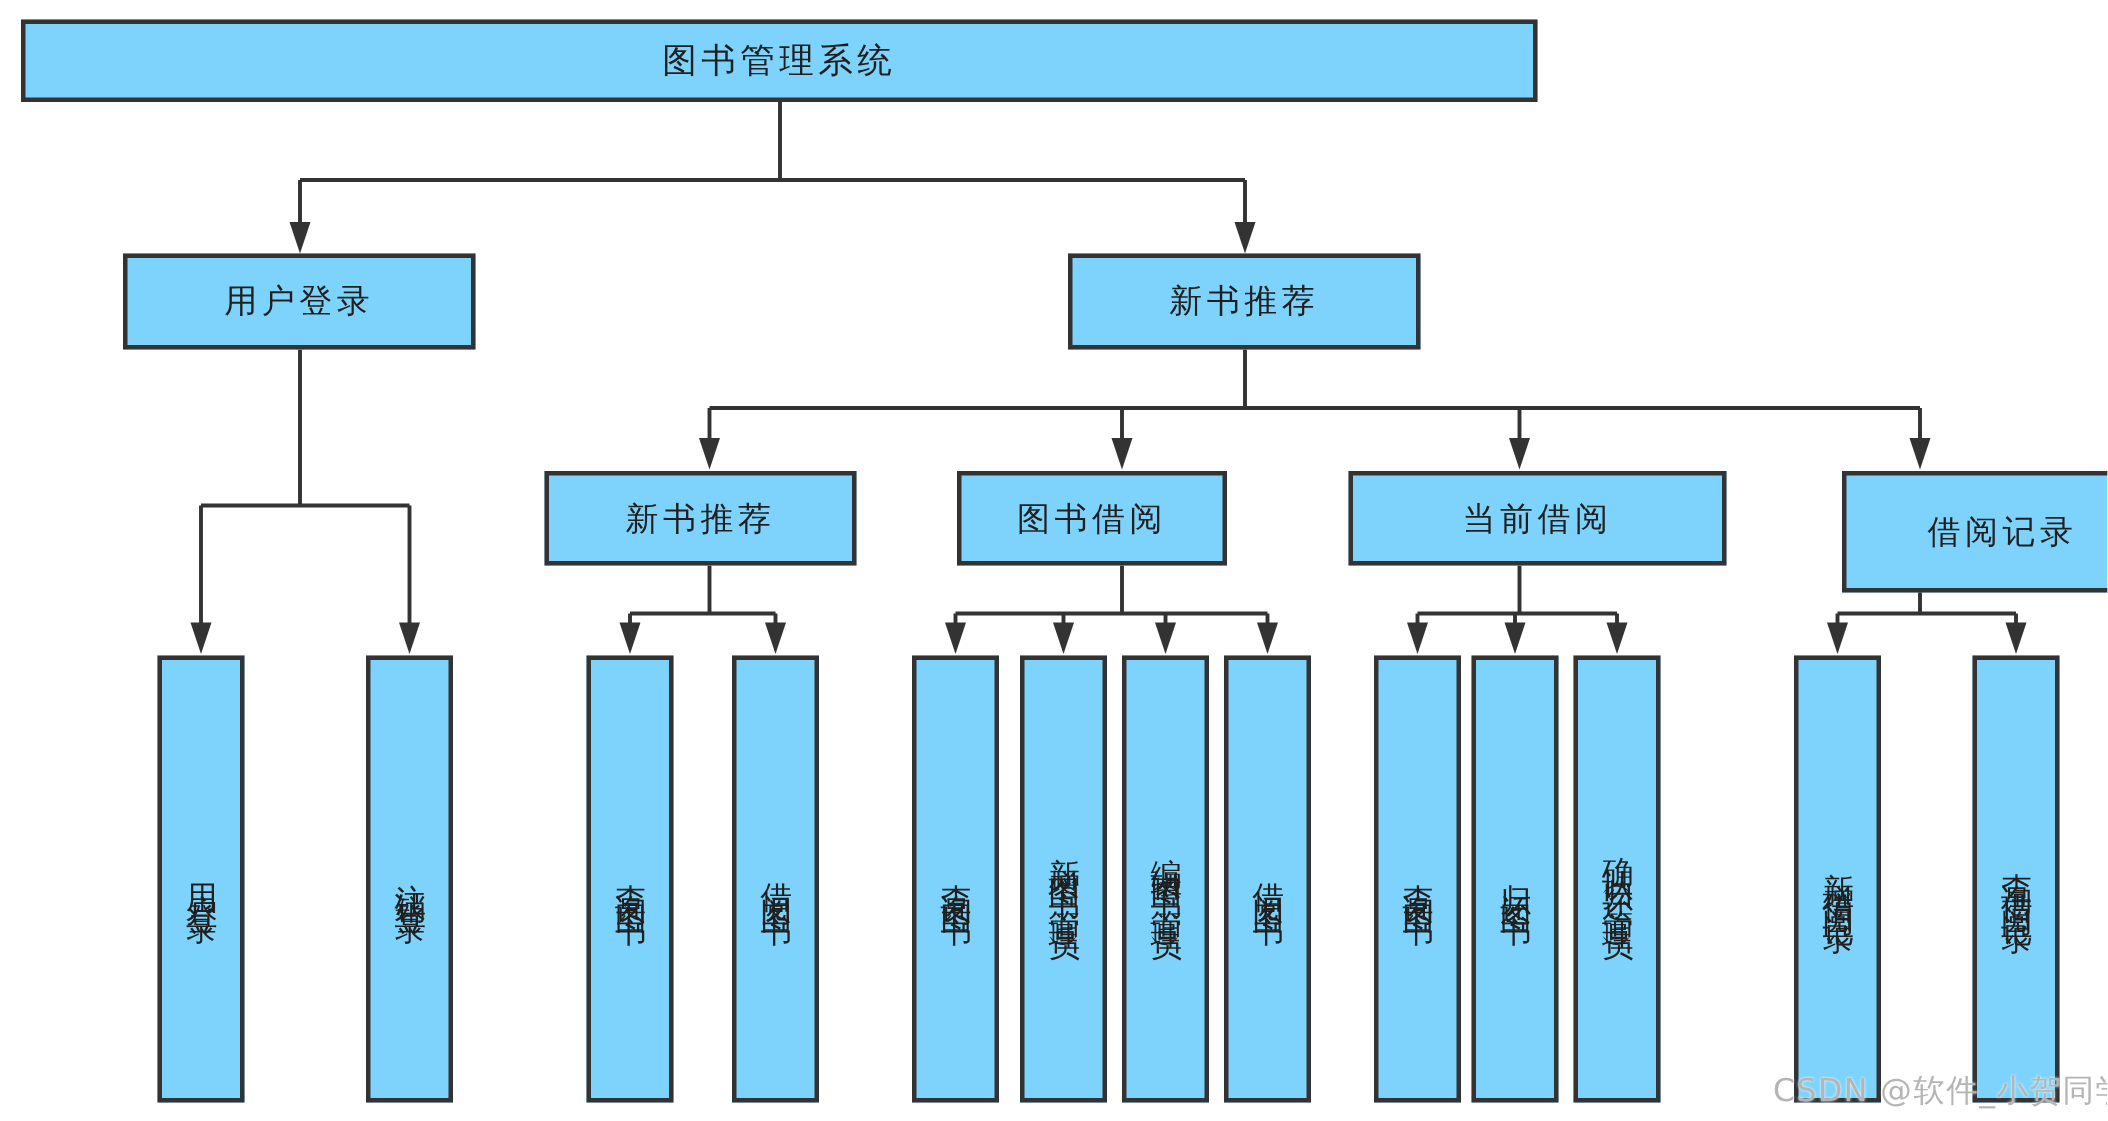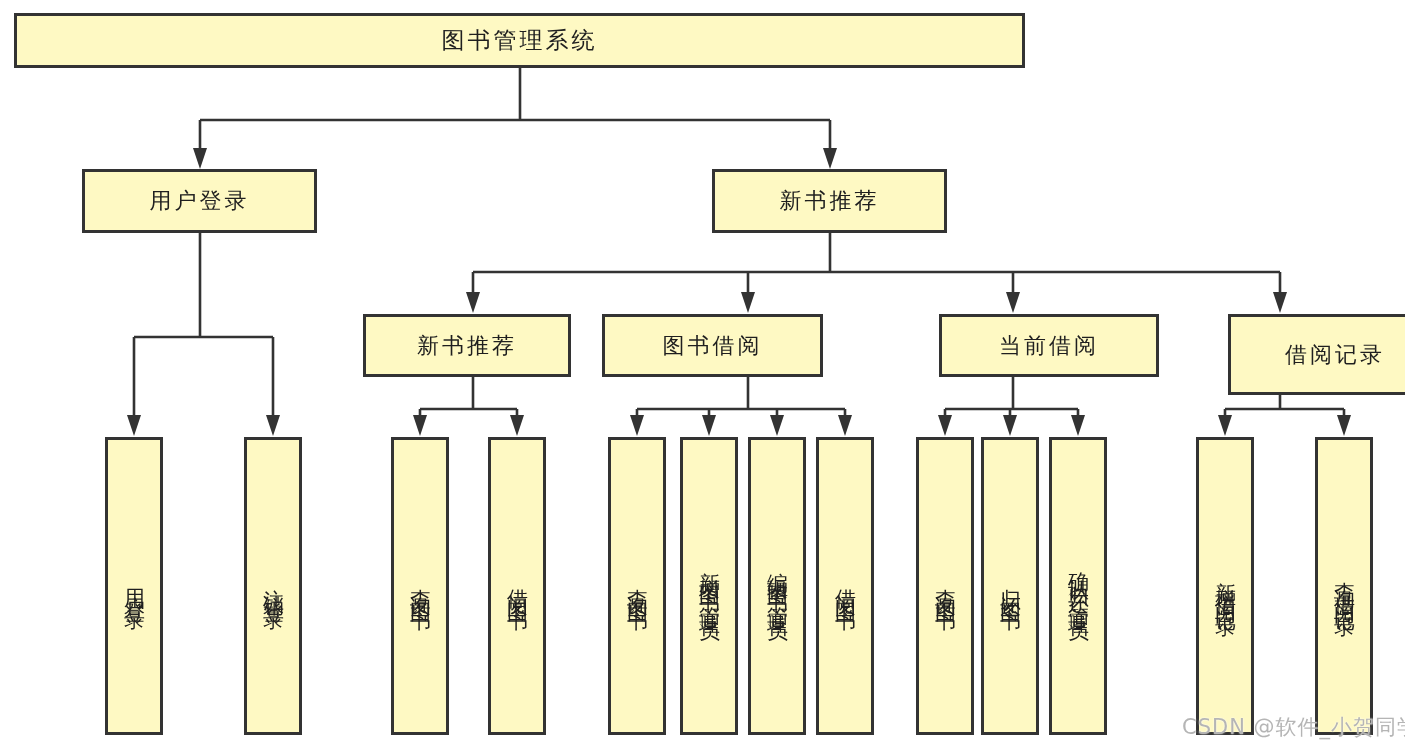--- a/index.html
+++ b/index.html
@@ -2,21 +2,21 @@
 <html><head>
 <meta charset="utf-8">
 <style>
   html,body{margin:0;padding:0;background:#ffffff;}
   .canvas{
     position:relative;width:1405px;height:747px;background:#ffffff;
     font-family:"DejaVu Sans","Liberation Sans",sans-serif;overflow:hidden;
   }
   svg.connectors{position:absolute;left:0;top:0;z-index:1;}
   .box{
-    position:absolute;background:#fef9c3;border:3px solid #333333;
+    position:absolute;background:#7dd3fc;border:3px solid #333333;
     box-sizing:border-box;display:flex;align-items:center;justify-content:center;
     z-index:2;color:#1f1f1f;
   }
   .box .h{font-size:22px;letter-spacing:3px;white-space:nowrap;}
   .top .h{font-size:23px;}
   .leaf{top:437px;width:58px;height:298px;}
   .leaf .v{
     writing-mode:vertical-rl;text-orientation:mixed;
     font-size:21px;letter-spacing:7px;line-height:1;max-height:286px;
   }
@@ -81,24 +81,24 @@
   <div class="box" style="left:82px;top:169px;width:235px;height:64px">
     <span class="h">用户登录</span>
   </div>
   <div class="box" style="left:712px;top:169px;width:235px;height:64px">
     <span class="h">新书推荐</span>
   </div>
 
   <div class="box" style="left:363px;top:314px;width:208px;height:63px">
     <span class="h">新书推荐</span>
   </div>
-  <div class="box" style="left:602px;top:314px;width:221px;height:63px">
+  <div class="box" style="left:638px;top:314px;width:180px;height:63px">
     <span class="h">图书借阅</span>
   </div>
-  <div class="box" style="left:939px;top:314px;width:220px;height:63px">
+  <div class="box" style="left:899px;top:314px;width:252px;height:63px">
     <span class="h">当前借阅</span>
   </div>
   <div class="box" style="left:1228px;top:314px;width:214px;height:81px">
     <span class="h">借阅记录</span>
   </div>
 
   <div class="box leaf" style="left:105px">
     <span class="v">用户登录</span>
   </div>
   <div class="box leaf" style="left:244px">

